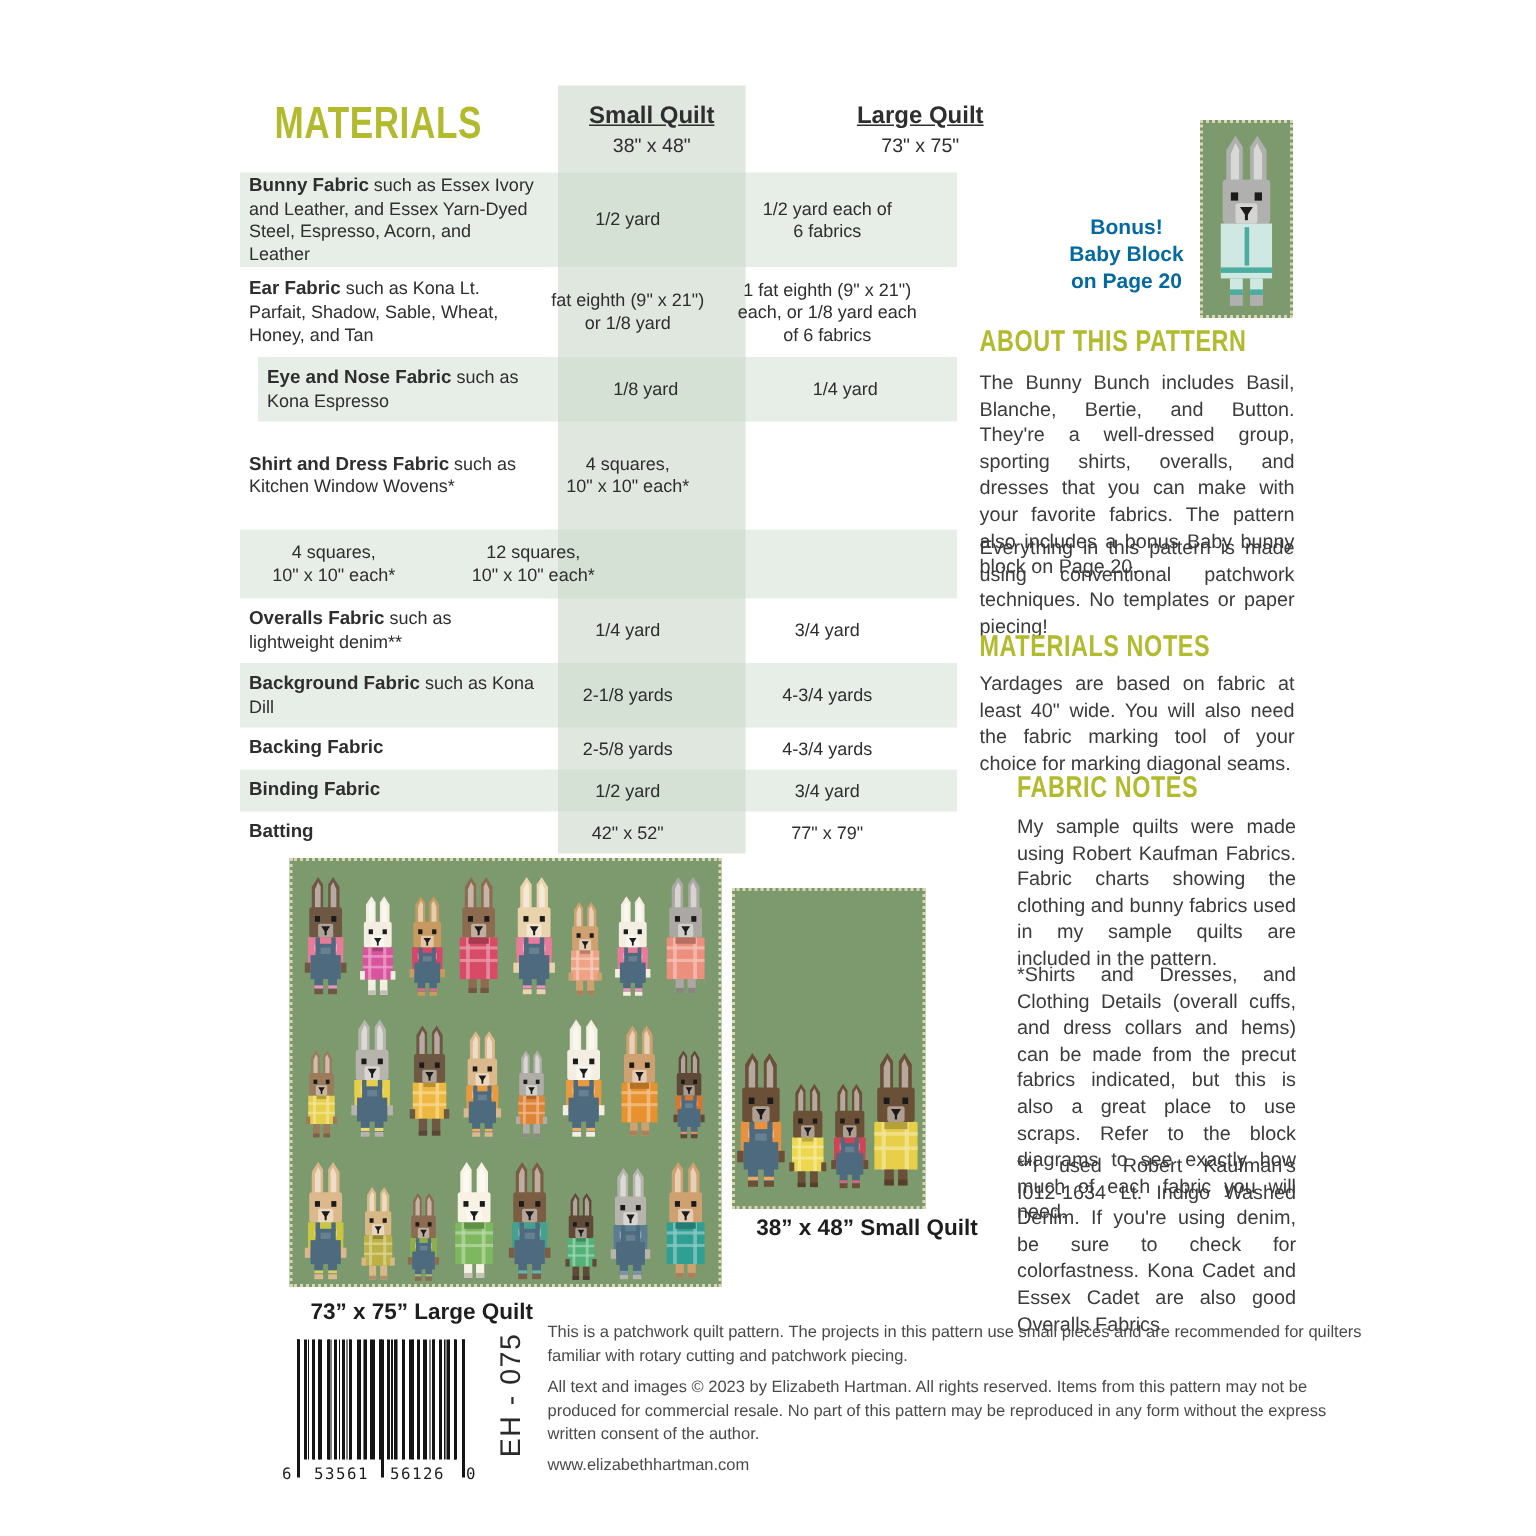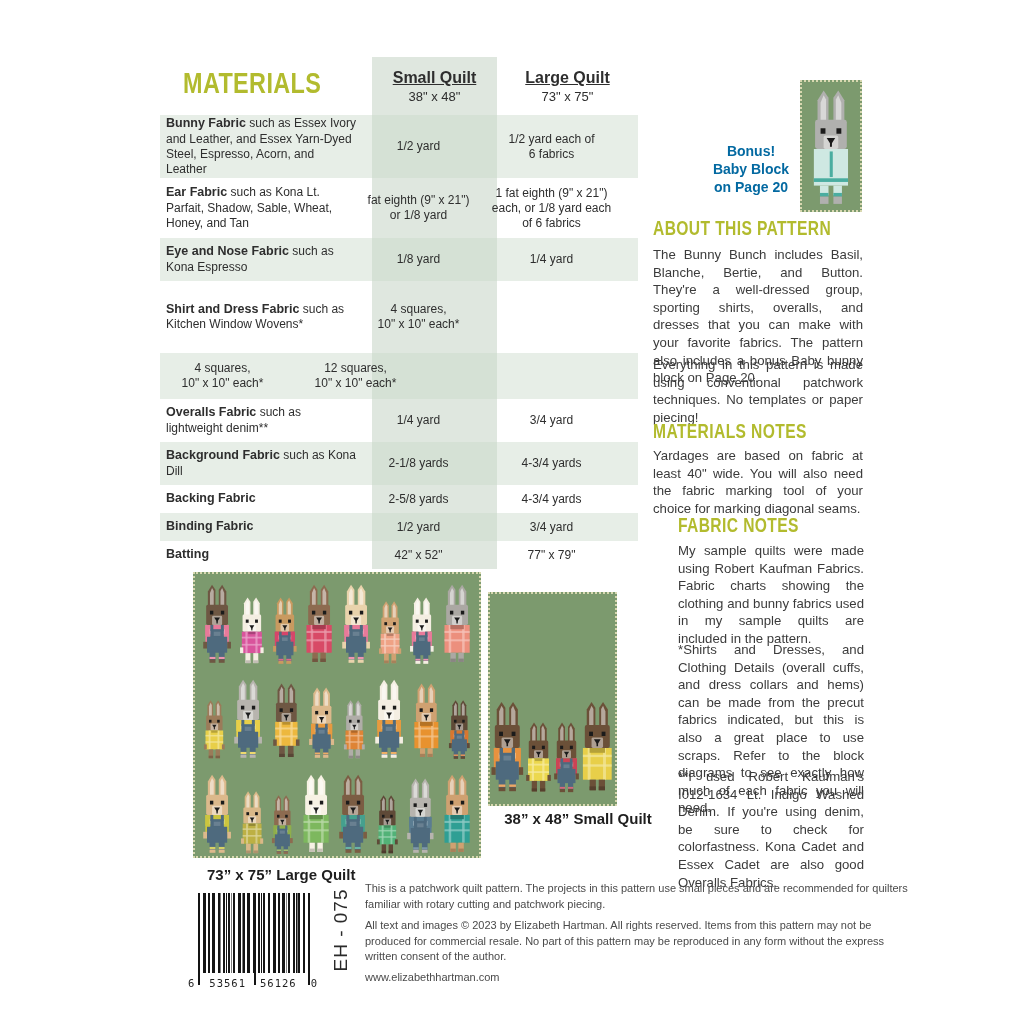--- a/index.html
+++ b/index.html
@@ -14,21 +14,21 @@
   .mtable{left:160px;top:57px;width:478px;}
   .colband{position:absolute;left:212px;top:0;width:125px;height:100%;background:#dfe7df;}
   .mhead{position:relative;height:58px;}
   .mhcell{position:absolute;top:11px;text-align:center;line-height:1.3;font-size:13px;color:#2e2e2e;}
   .mhcell b{font-size:16px;text-decoration:underline;}
   .mrows{position:relative;}
   .mrow{display:flex;align-items:center;}
   .mrow.shaded{background:rgba(201,218,201,.45);}
   .mrow:nth-child(1){min-height:63px;}
   .mrow:nth-child(2){min-height:60px;}
-  .mrow:nth-child(3){min-height:43px;}
+  .mrow:nth-child(3){min-height:43px;margin-left:12px;}
   .mrow:nth-child(4){min-height:72px;}
   .mrow:nth-child(5){min-height:46px;}
   .mrow:nth-child(6){min-height:43px;}
   .mrow:nth-child(7){min-height:43px;}
   .mrow:nth-child(8){min-height:28px;}
   .mrow:nth-child(9){min-height:28px;}
   .mrow:nth-child(10){min-height:28px;}
   .cell{font-size:12px;line-height:1.25;color:#2e2e2e;}
   .cname{width:190px;padding-left:6px;}
   .cname b{font-size:12.5px;}
@@ -61,21 +61,21 @@
 
   <div class="abs heading h-main" style="left:183px;top:66px;">MATERIALS</div>
 
   <div class="abs mtable">
     <div class="colband"></div>
     <div class="mhead">
       <div class="mhcell" style="left:212px;width:125px;">
         <b>Small Quilt</b><br>
         <span>38" x 48"</span>
       </div>
-      <div class="mhcell" style="left:337px;width:141px;">
+      <div class="mhcell" style="left:337px;width:141px;padding-left:46px;">
         <b>Large Quilt</b><br>
         <span>73" x 75"</span>
       </div>
     </div>
     <div class="mrows">
         <div class="mrow shaded">
           <div class="cell cname"><b>Bunny Fabric</b> such as Essex Ivory and Leather, and Essex Yarn-Dyed Steel, Espresso, Acorn, and Leather</div>
           <div class="cell cval">1/2 yard</div>
           <div class="cell cval lg">1/2 yard each of
 6 fabrics</div>

